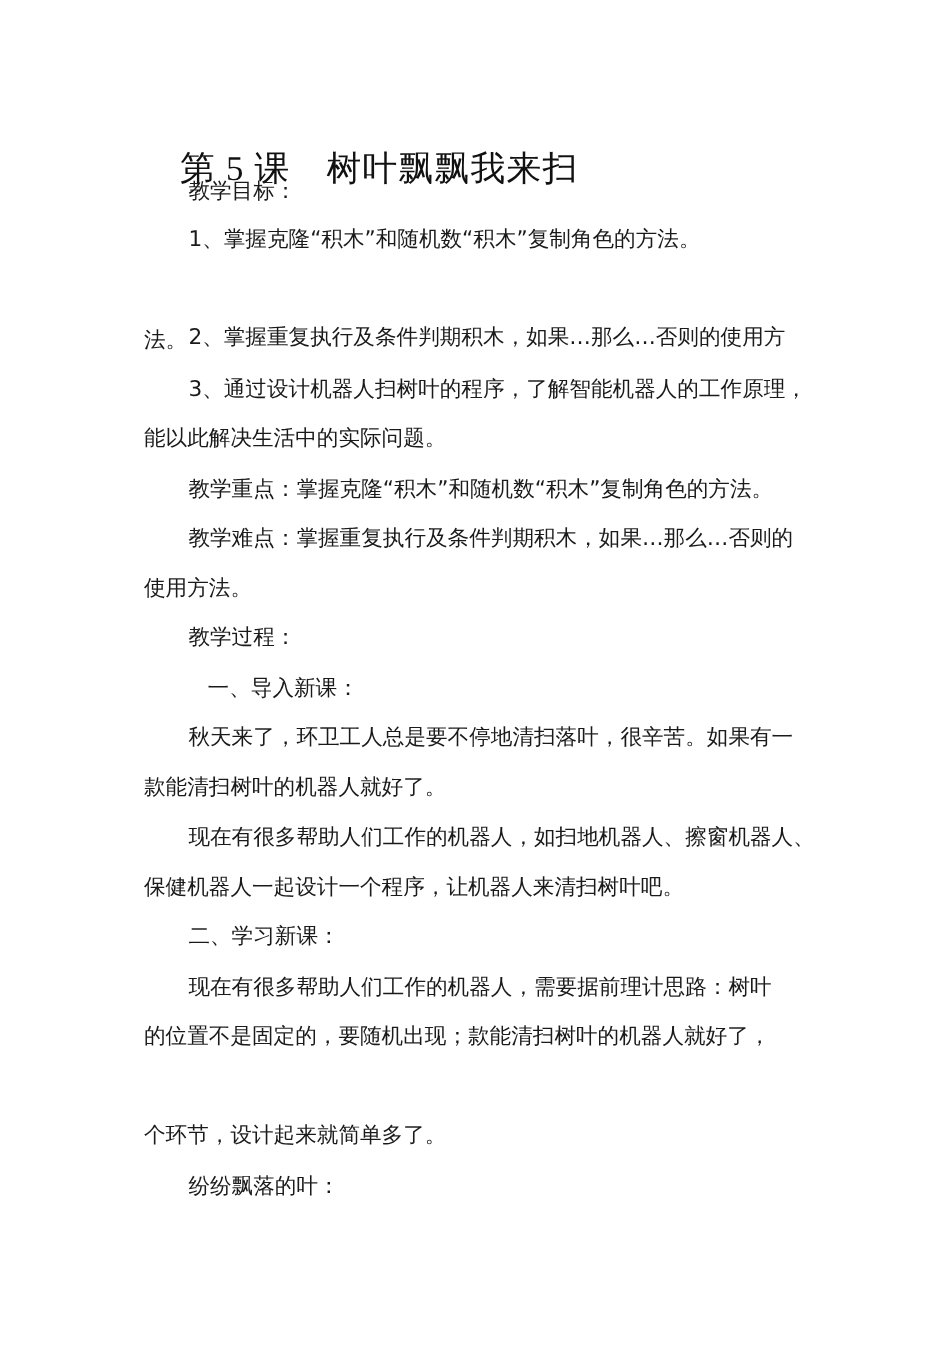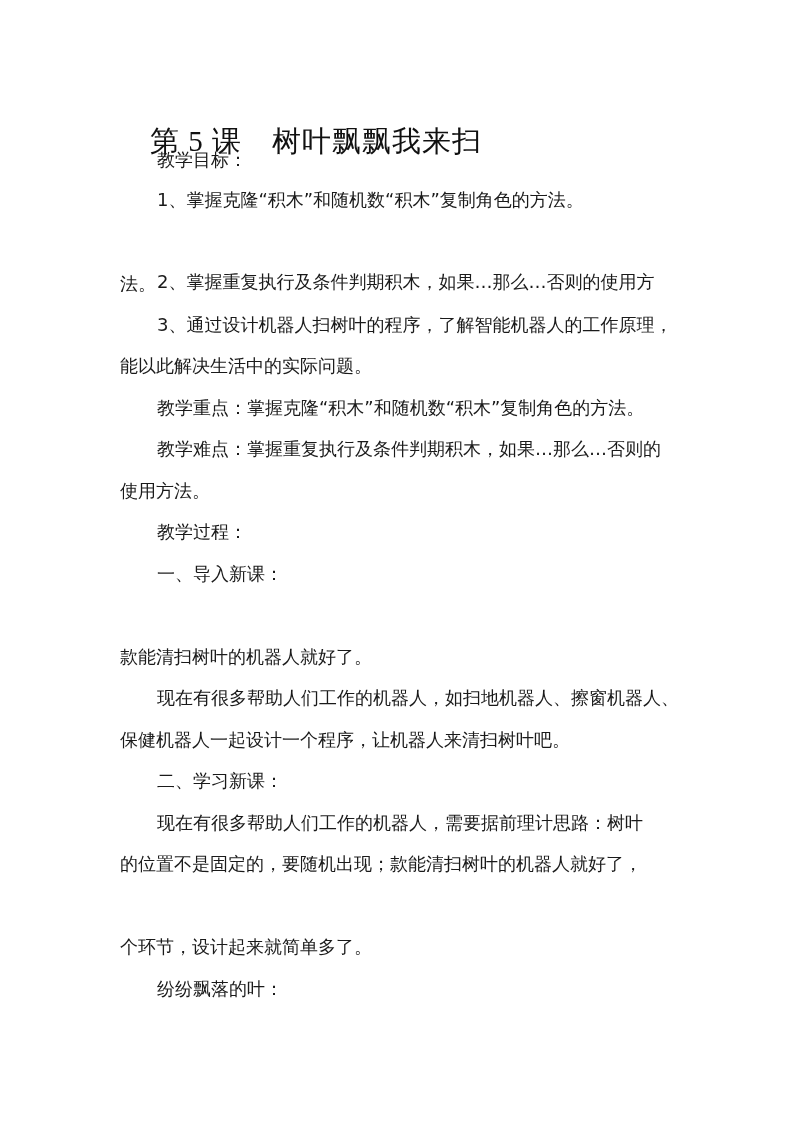--- a/index.html
+++ b/index.html
@@ -54,21 +54,22 @@
   <div class="line indent" style="top:148px;">教学目标：</div>
   <div class="line indent" style="top:188px;">1、掌握克隆“积木”和随机数“积木”复制角色的方法。</div>
   <div class="line indent" style="top:230px;margin-top:40px;">2、掌握重复执行及条件判期积木，如果…那么…否则的使用方</div>
   <div class="line" style="top:272px;">法。</div>
   <div class="line indent" style="top:313px;">3、通过设计机器人扫树叶的程序，了解智能机器人的工作原理，</div>
   <div class="line indent" style="top:396px;">教学重点：掌握克隆“积木”和随机数“积木”复制角色的方法。</div>
   <div class="line" style="top:354px;">能以此解决生活中的实际问题。</div>
   <div class="line indent" style="top:437px;">教学难点：掌握重复执行及条件判期积木，如果…那么…否则的</div>
   <div class="line" style="top:479px;">使用方法。</div>
   <div class="line indent" style="top:520px;">教学过程：</div>
-  <div class="line indent" style="top:562px;">一、导入新课：</div>
+  <div class="line indent" style="top:562px;margin-left:16px;">一、导入新课：</div>
+  <div class="line indent" style="top:603px;">秋天来了，环卫工人总是要不停地清扫落叶，很辛苦。如果有一</div>
   <div class="line" style="top:645px;">款能清扫树叶的机器人就好了。</div>
   <div class="line indent" style="top:686px;">现在有很多帮助人们工作的机器人，如扫地机器人、擦窗机器人、</div>
   <div class="line" style="top:728px;">保健机器人一起设计一个程序，让机器人来清扫树叶吧。</div>
   <div class="line indent" style="top:769px;">二、学习新课：</div>
   <div class="line indent" style="top:811px;">现在有很多帮助人们工作的机器人，需要据前理计思路：树叶</div>
   <div class="line" style="top:852px;">的位置不是固定的，要随机出现；款能清扫树叶的机器人就好了，</div>
   <div class="line" style="top:935px;">个环节，设计起来就简单多了。</div>
   <div class="line indent" style="top:977px;">纷纷飘落的叶：</div>
 </div>
 

